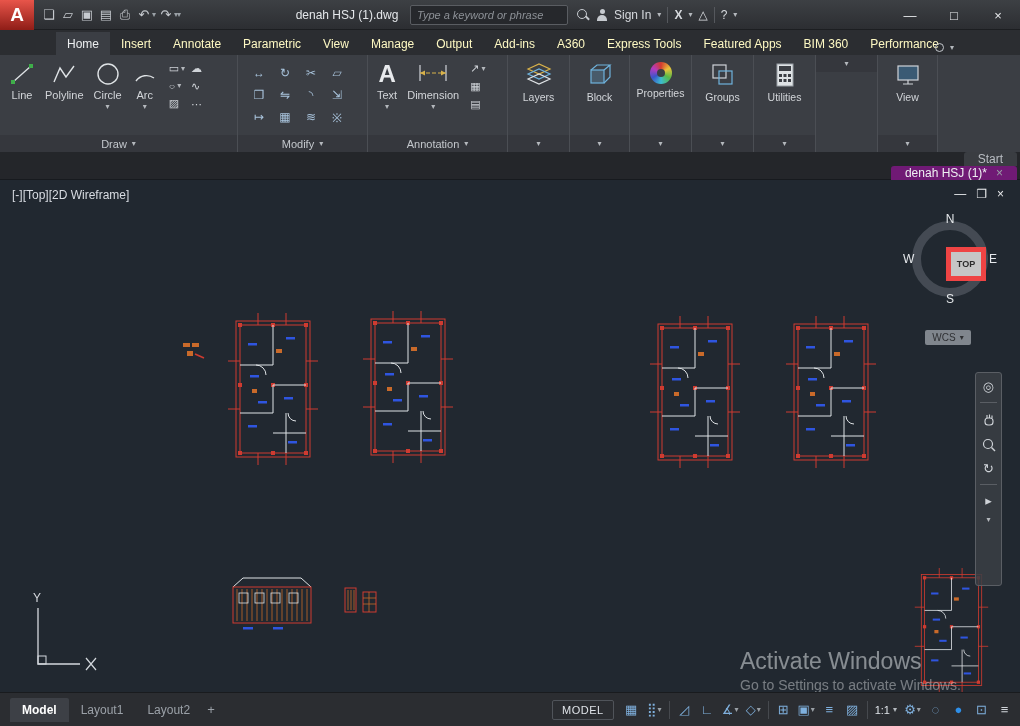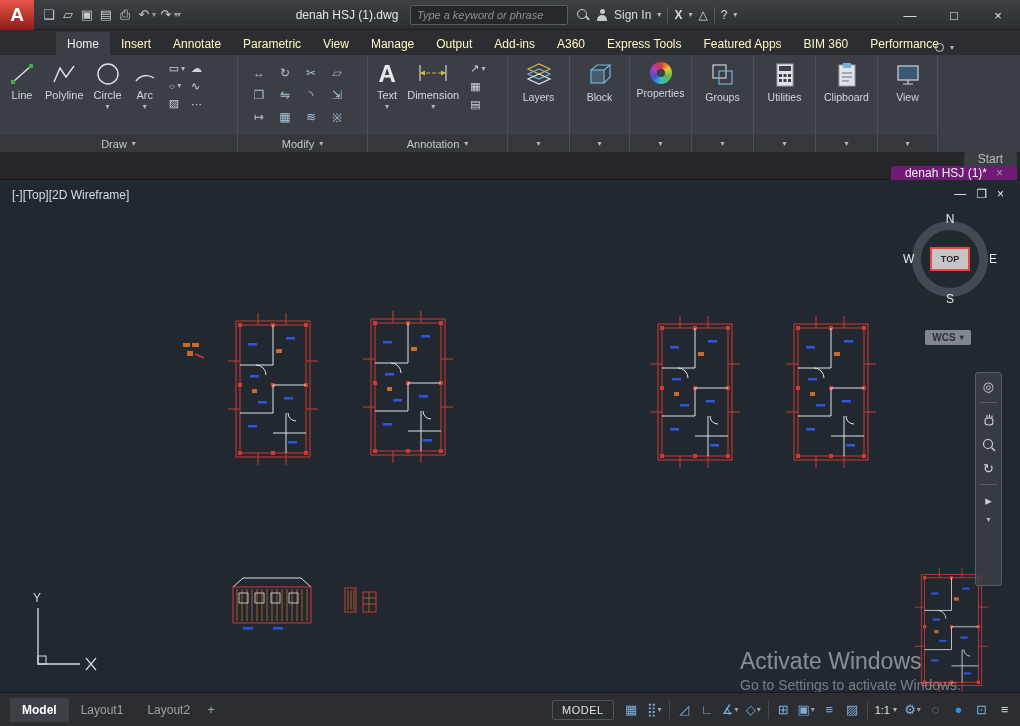--- a/index.html
+++ b/index.html
@@ -57,26 +57,26 @@
   .ftab.activeft{background:#701a75;color:#eef0f2;}
   .ftclose{color:#9aa0a6;font-size:12px;}
   .ftadd{width:18px;height:18px;display:flex;align-items:center;justify-content:center;color:#b9bdc3;font-size:14px;margin-bottom:3px;}
 
   
   .canvas{position:absolute;top:180px;left:0;width:1020px;height:512px;background:#212830;overflow:hidden;}
   .vplabel{position:absolute;left:12px;top:8px;color:#d8dce2;font-size:12px;}
   .vpbtns{position:absolute;right:16px;top:7px;display:flex;gap:10px;color:#e8eaec;font-size:12px;}
   .viewcube{position:absolute;left:903px;top:32px;width:94px;height:94px;}
   .vc-ring{position:absolute;left:9px;top:9px;width:76px;height:76px;border-radius:50%;border:9px solid rgba(150,155,165,0.30);}
-  .vc-top{position:absolute;left:27px;top:35px;width:40px;height:24px;background:#c6c6c6;border:2px solid #ef4444;color:#2c2c2c;font-size:9px;font-weight:bold;display:flex;align-items:center;justify-content:center;}
+  .vc-top{position:absolute;left:43px;top:35px;width:40px;height:34px;background:#c6c6c6;border:5px solid #ef4444;color:#2c2c2c;font-size:9px;font-weight:bold;display:flex;align-items:center;justify-content:center;}
   .vc-n{position:absolute;left:0;right:0;top:0;text-align:center;color:#e6e9ec;font-size:12px;}
   .vc-s{position:absolute;left:0;right:0;bottom:0;text-align:center;color:#e6e9ec;font-size:12px;}
   .vc-w{position:absolute;left:0;top:40px;color:#e6e9ec;font-size:12px;}
   .vc-e{position:absolute;right:0;top:40px;color:#e6e9ec;font-size:12px;}
-  .wcsbtn{position:absolute;left:925px;top:150px;width:46px;height:15px;background:rgba(160,166,172,0.75);border-radius:2px;color:#2e3033;font-size:10px;display:flex;align-items:center;justify-content:center;gap:4px;font-weight:bold;}
+  .wcsbtn{position:absolute;left:925px;top:150px;width:46px;height:15px;background:rgba(160,166,172,0.75);border-radius:2px;color:#2e3033;font-size:10px;display:flex;align-items:center;justify-content:center;gap:4px;}
   .wcsbtn .dd{color:#2e3033;}
   .navbar{position:absolute;left:975px;top:192px;width:27px;height:214px;background:rgba(58,62,68,0.85);border:1px solid #5a5e64;border-radius:3px;display:flex;flex-direction:column;align-items:center;padding:7px 0;gap:9px;}
   .navbar .nico{color:#cfd3d8;font-size:13px;line-height:1;}
   .navbar .nsep{width:17px;height:1px;background:#5a5e64;}
   .watermark1{position:absolute;left:740px;top:468px;color:rgba(238,241,243,0.50);font-size:23px;}
   .watermark2{position:absolute;left:740px;top:497px;color:rgba(238,241,243,0.42);font-size:14px;}
 
   
   .statusbar{position:absolute;bottom:0;left:0;right:0;height:34px;background:#2b2d31;border-top:1px solid #191b1e;display:flex;align-items:center;padding:0 4px 0 10px;}
   .ltab{padding:5px 12px;font-size:12px;color:#9ba1a8;border-radius:2px 2px 0 0;}
@@ -349,30 +349,20 @@
           </svg>
           <span>Utilities</span>
         </div>
       </div>
       <div class="panel-strip">
           <span class="dd">▾</span>
         </div>
     </div>
 
     <div class="panel" style="width:62px;">
-      <div class="panel-tools" style="justify-content:center;">
-        <div class="bigbtn">
-          <svg width="22" height="26">
-            <rect x="3" y="3" width="16" height="21" fill="#dfe3e6" stroke="#9aa0a6"></rect>
-            <rect x="7" y="1" width="8" height="5" fill="#6fb3dd"></rect>
-            <path d="M6 11 H16 M6 15 H16 M6 19 H13" stroke="#6a6f76" stroke-width="1.2"></path>
-          </svg>
-          <span>Clipboard</span>
-        </div>
-      </div>
       <div class="panel-strip">
           <span class="dd">▾</span>
         </div>
     </div>
 
     <div class="panel" style="width:60px;">
       <div class="panel-tools" style="justify-content:center;">
         <div class="bigbtn">
           <svg width="26" height="26">
             <rect x="3" y="4" width="20" height="14" fill="#3a5a74" stroke="#cfd3d8" stroke-width="1.2"></rect>

